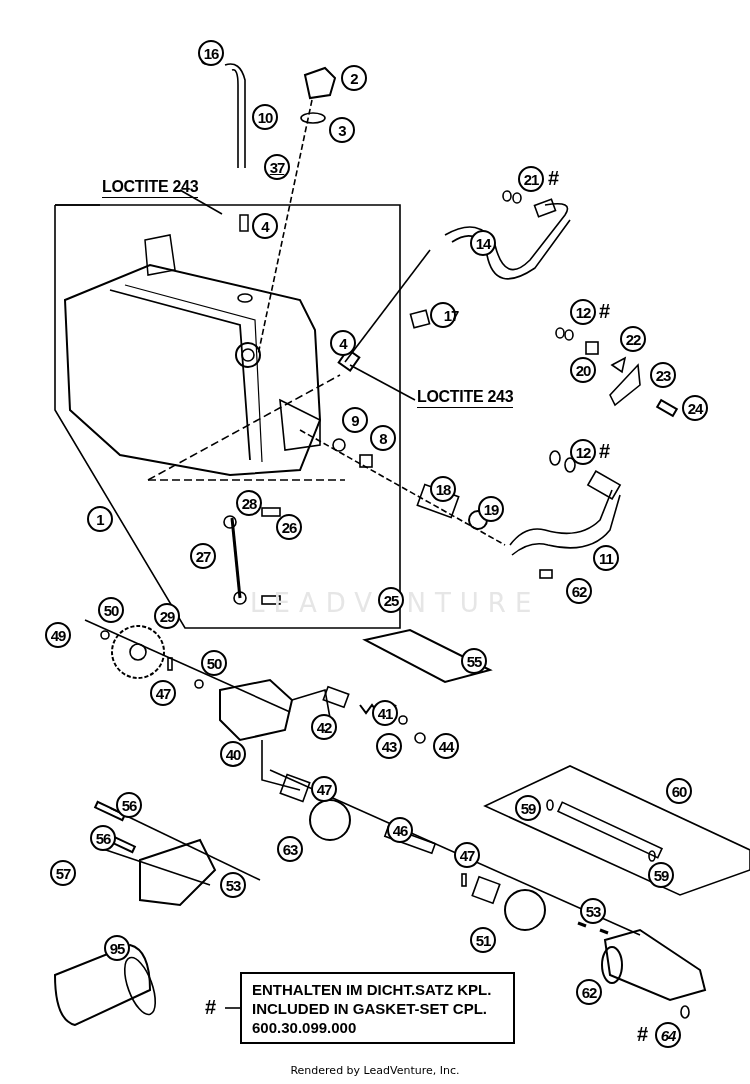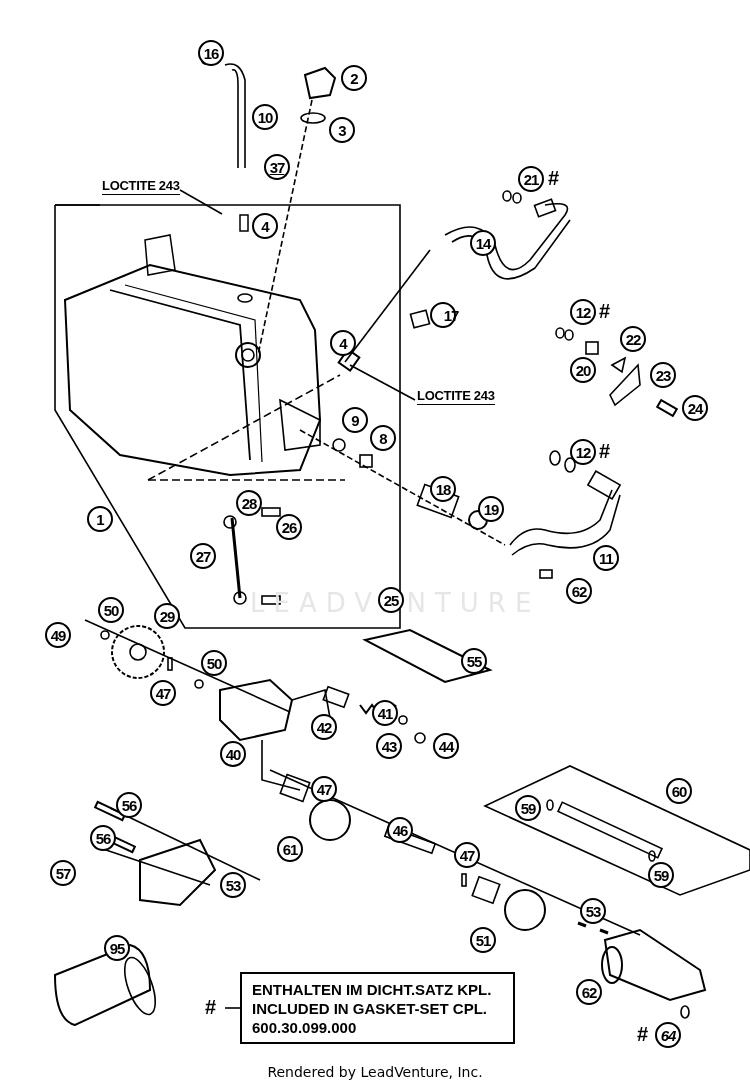--- a/index.html
+++ b/index.html
@@ -3,27 +3,27 @@
 <meta charset="utf-8">
 <style>
   html, body { margin: 0; padding: 0; background: #ffffff; }
   body { width: 750px; height: 1084px; position: relative; overflow: hidden; font-family: "Liberation Sans", sans-serif; }
   #diagram { position: absolute; left: 0; top: 0; width: 750px; height: 1084px; }
   .callout { position: absolute; width: 26px; height: 26px; border: 2.5px solid #000; border-radius: 50%;
     box-sizing: border-box; display: flex; align-items: center; justify-content: center;
     font-family: "Liberation Sans", sans-serif; font-weight: bold; font-size: 15px; color: #000;
     background: #fff; letter-spacing: -1px; cursor: pointer; }
   .hash { position: absolute; font-family: "Liberation Sans", sans-serif; font-weight: bold; font-size: 20px; color: #000; }
-  .loctite { position: absolute; font-family: "Liberation Sans", sans-serif; font-weight: bold; font-size: 13px;
+  .loctite { position: absolute; font-family: "Liberation Sans", sans-serif; font-weight: bold; font-size: 16px;
     color: #000; border-bottom: 1.5px solid #000; padding-bottom: 1px; letter-spacing: -0.3px; }
   .note-box { position: absolute; left: 240px; top: 972px; width: 275px; height: 72px; border: 2px solid #000;
     box-sizing: border-box; padding: 6px 10px; font-family: "Liberation Sans", sans-serif; font-weight: bold;
     font-size: 15px; line-height: 19px; color: #000; background: #fff; }
   .note-hash { position: absolute; left: 205px; top: 996px; font-family: "Liberation Sans", sans-serif; font-weight: bold; font-size: 20px; }
-  .footer { position: absolute; left: 0; width: 750px; top: 1064px; text-align: center; font-family: "DejaVu Sans", sans-serif; font-size: 14px; color: #000; }
+  .footer { position: absolute; left: 0; width: 750px; top: 1064px; text-align: center; font-family: "DejaVu Sans", sans-serif; font-size: 11px; color: #000; }
   .watermark { position: absolute; left: 250px; top: 588px; font-family: "DejaVu Sans", sans-serif; font-size: 26px; letter-spacing: 9px; color: #e6e6e6; }
 </style>
 </head>
 <body>
 
 <svg id="diagram" viewBox="0 0 750 1084" xmlns="http://www.w3.org/2000/svg">
   <g fill="none" stroke="#000" stroke-width="1.6">
 
     <polyline points="55,205 400,205 400,628 185,628 55,410 55,205"></polyline>
     <line x1="55" y1="205" x2="100" y2="205"></line>
@@ -178,21 +178,21 @@
 <div class="callout" style="left:150px; top:680px;">47</div>
 <div class="callout" style="left:372px; top:700px;text-align:right;">41</div>
 <div class="callout" style="left:311px; top:714px;">42</div>
 <div class="callout" style="left:200px; top:741px;margin-left:20px;">40</div>
 <div class="callout" style="left:376px; top:733px;">43</div>
 <div class="callout" style="left:433px; top:733px;">44</div>
 <div class="callout" style="left:666px; top:778px;">60</div>
 <div class="callout" style="left:311px; top:776px;">47</div>
 <div class="callout" style="left:515px; top:795px;">59</div>
 <div class="callout" style="left:116px; top:792px;">56</div>
-<div class="callout" style="left:277px; top:836px;">61</div>
+<div class="callout" style="left:277px; top:836px;">63</div>
 <div class="callout" style="left:90px; top:825px;">56</div>
 <div class="callout" style="left:648px; top:862px;">59</div>
 <div class="callout" style="left:454px; top:842px;">47</div>
 <div class="callout" style="left:387px; top:817px;">46</div>
 <div class="callout" style="left:50px; top:860px;">57</div>
 <div class="callout" style="left:220px; top:872px;">53</div>
 <div class="callout" style="left:580px; top:898px;">53</div>
 <div class="callout" style="left:470px; top:927px;">51</div>
 <div class="callout" style="left:104px; top:935px;">95</div>
 <div class="callout" style="left:576px; top:979px;">62</div>

